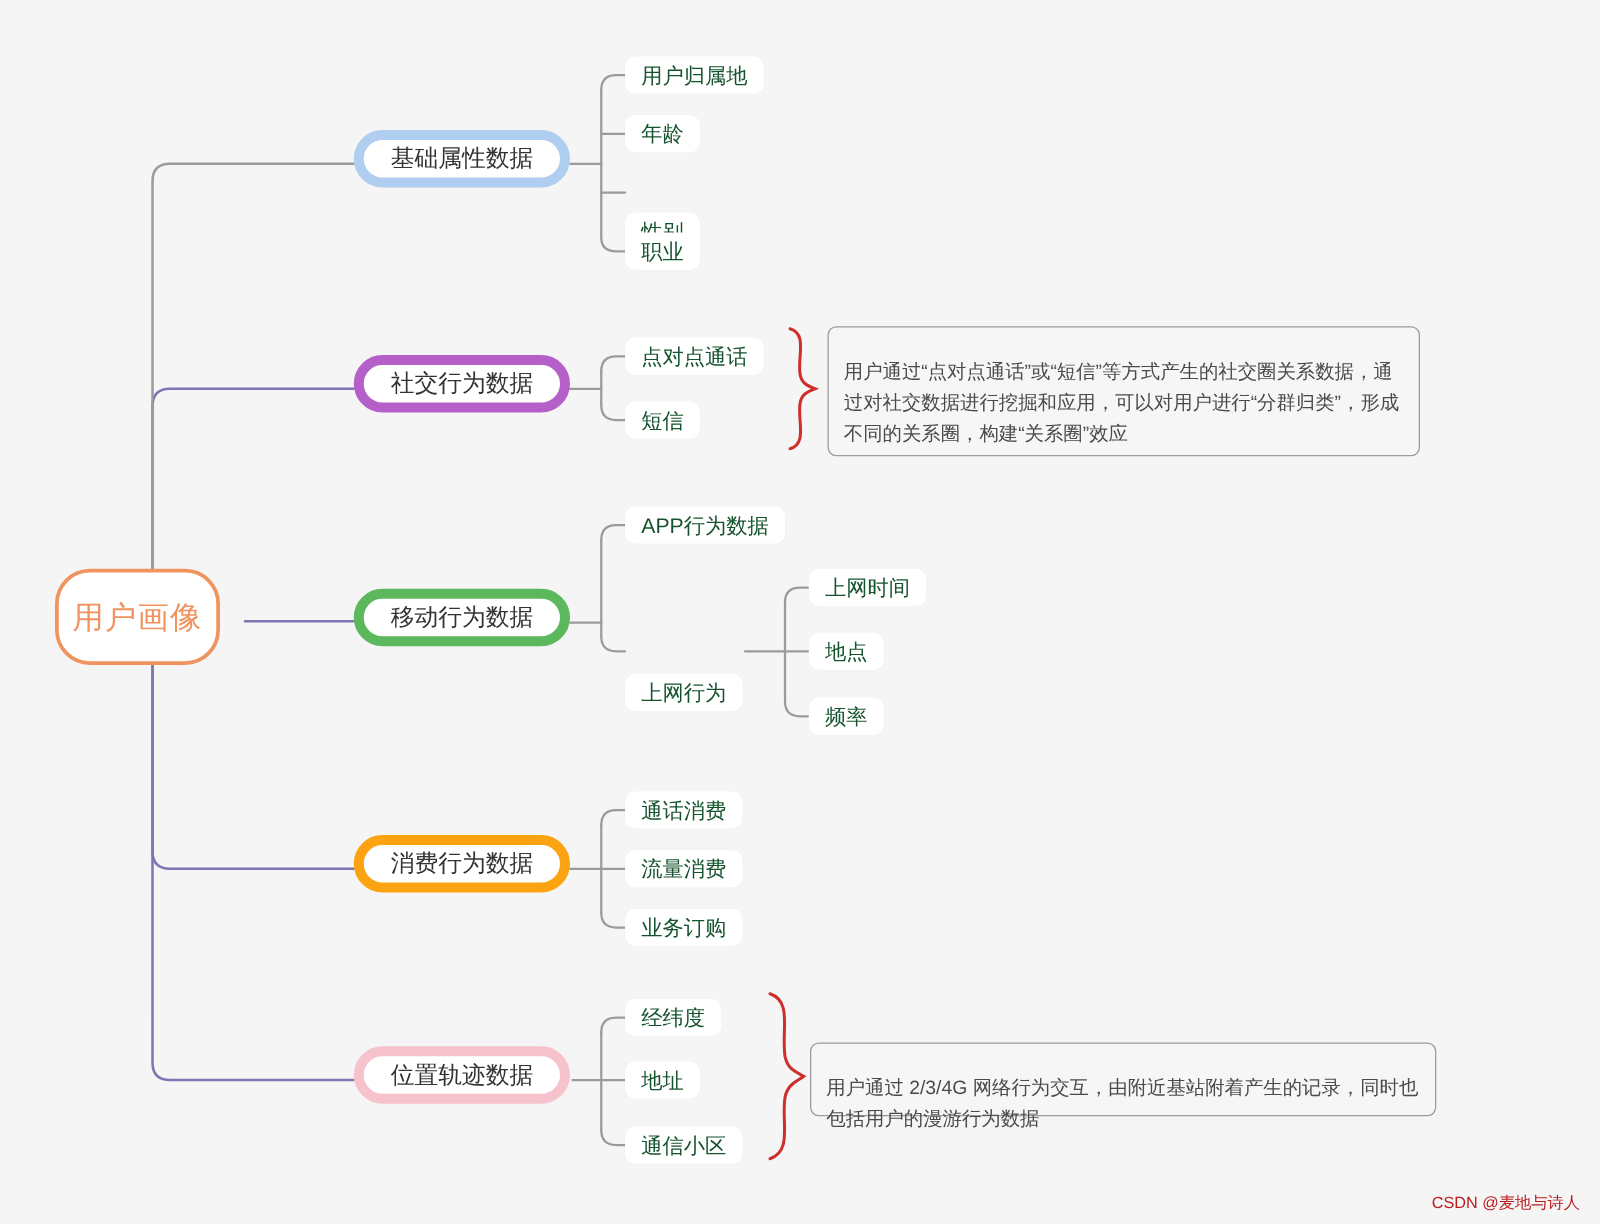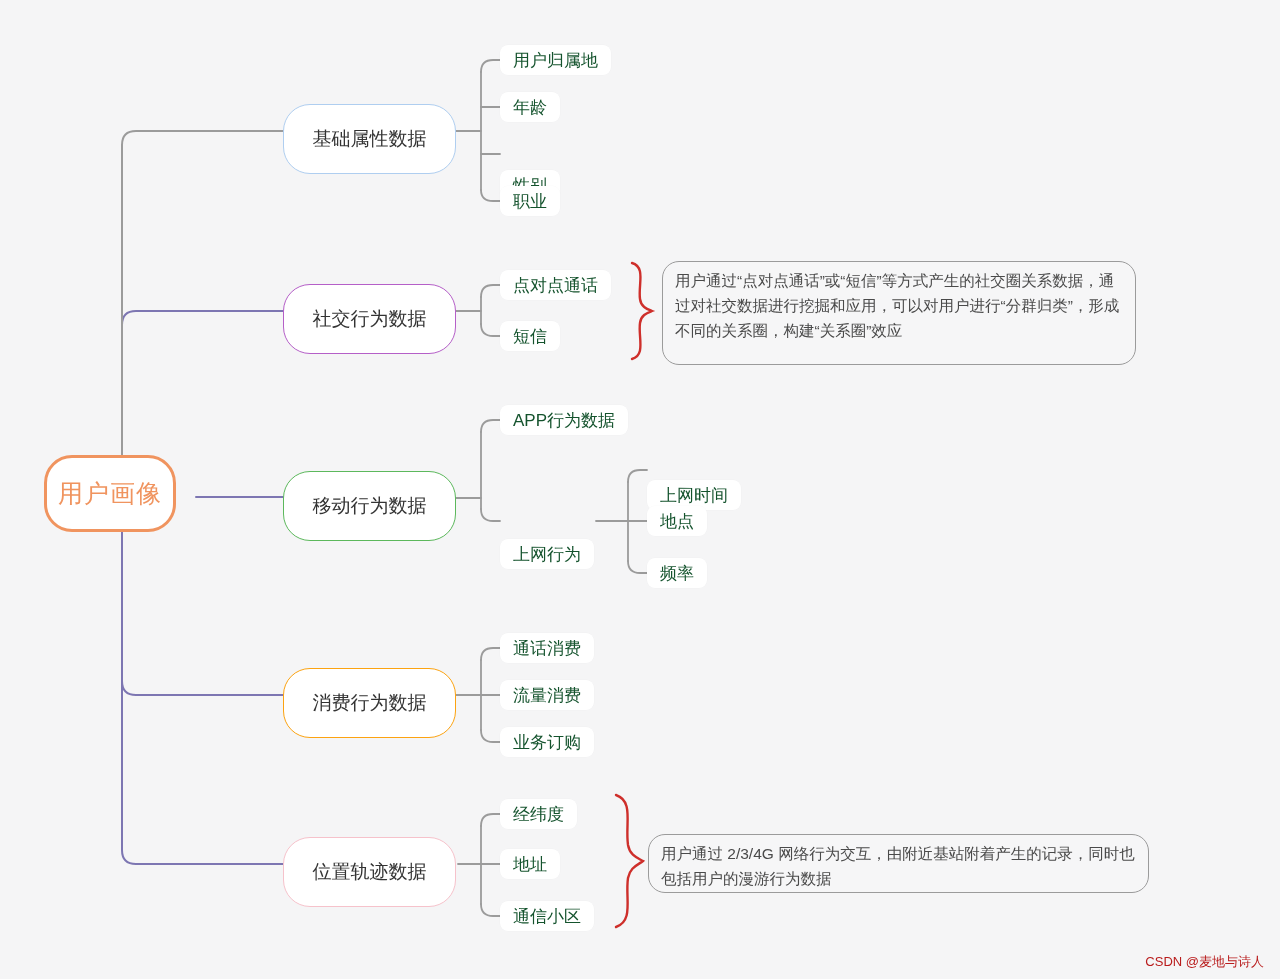--- a/index.html
+++ b/index.html
@@ -24,43 +24,43 @@
   }
   .root{
     width:132px;height:77px;
     border:3px solid #F0945F;
     border-radius:28px;
     font-size:25px;
     color:#F0945F;
     letter-spacing:1px;
   }
   .branch{
-    width:173px;height:70px;
-    border:1px solid #737373;
+    width:173px;height:46px;
+    border:8px solid #737373;
     border-radius:27px;
     font-size:19px;
   }
   .leaf{
     height:30px;
     border-radius:8px;
     font-size:17px;
     padding:0 13px;
     color:#14532d;
     box-shadow:0 0 0 0.5px rgba(0,0,0,0.02);
   }
   .note{
     position:absolute;
     box-sizing:border-box;
     border:1.5px solid #9B9B9B;
-    border-radius:17px;
+    border-radius:7px;
     background:#f6f6f7;
     font-size:15.5px;
     line-height:1.62;
     color:#4a4a4a;
-    padding:6px 12px;
+    padding:23px 12px;
   }
   .watermark{
     position:absolute;
     font-size:13px;
     color:#b91c1c;
   }
 </style>
 </head>
 <body>
 
@@ -131,21 +131,21 @@
   <div class="node leaf" style="left:500px;top:45px;">用户归属地</div>
   <div class="node leaf" style="left:500px;top:92px;">年龄</div>
   <div class="node leaf" style="left:500px;top:139px;margin-top:31px;">性别</div>
   <div class="node leaf" style="left:500px;top:186px;">职业</div>
 
   <div class="node leaf" style="left:500px;top:270px;">点对点通话</div>
   <div class="node leaf" style="left:500px;top:321px;">短信</div>
 
   <div class="node leaf" style="left:500px;top:405px;">APP行为数据</div>
   <div class="node leaf" style="left:500px;top:506px;margin-top:33px;">上网行为</div>
-  <div class="node leaf" style="left:647px;top:480px;">上网时间</div>
+  <div class="node leaf" style="left:647px;top:455px;">上网时间</div>
   <div class="node leaf" style="left:647px;top:506px;">地点</div>
   <div class="node leaf" style="left:647px;top:558px;">频率</div>
 
   <div class="node leaf" style="left:500px;top:633px;">通话消费</div>
   <div class="node leaf" style="left:500px;top:680px;">流量消费</div>
   <div class="node leaf" style="left:500px;top:727px;">业务订购</div>
 
   <div class="node leaf" style="left:500px;top:799px;">经纬度</div>
   <div class="node leaf" style="left:500px;top:849px;">地址</div>
   <div class="node leaf" style="left:500px;top:901px;">通信小区</div>

